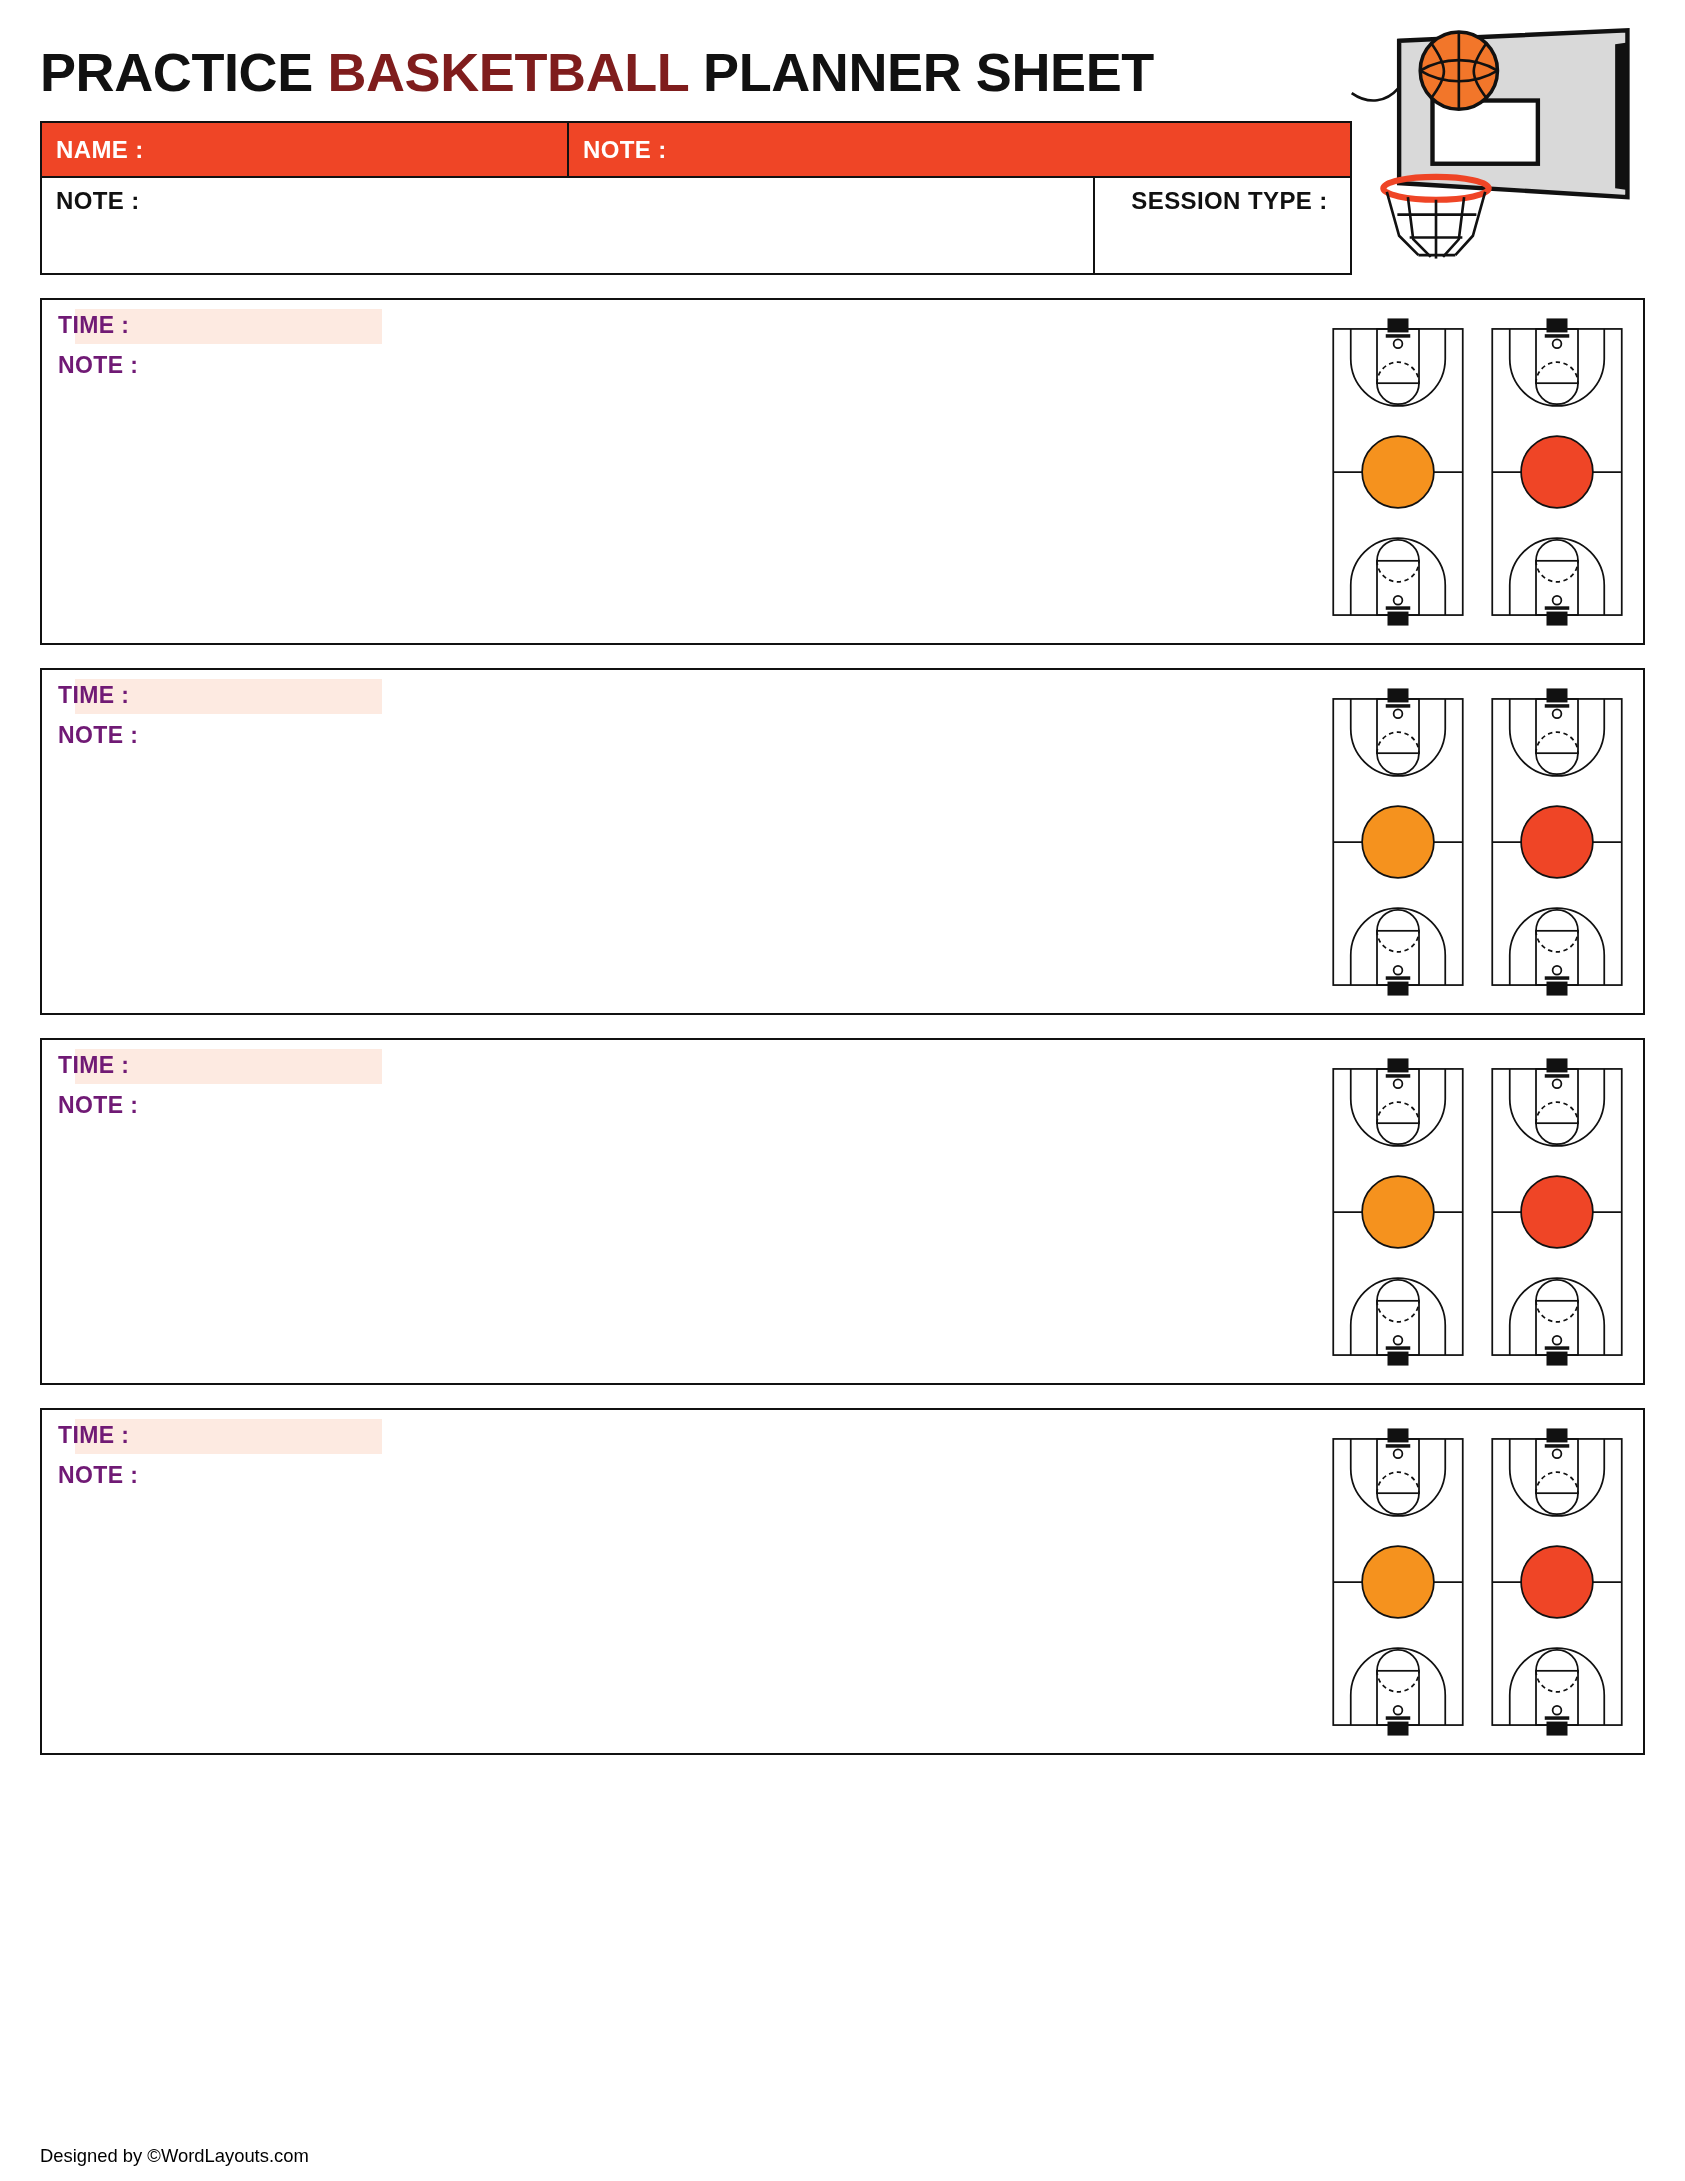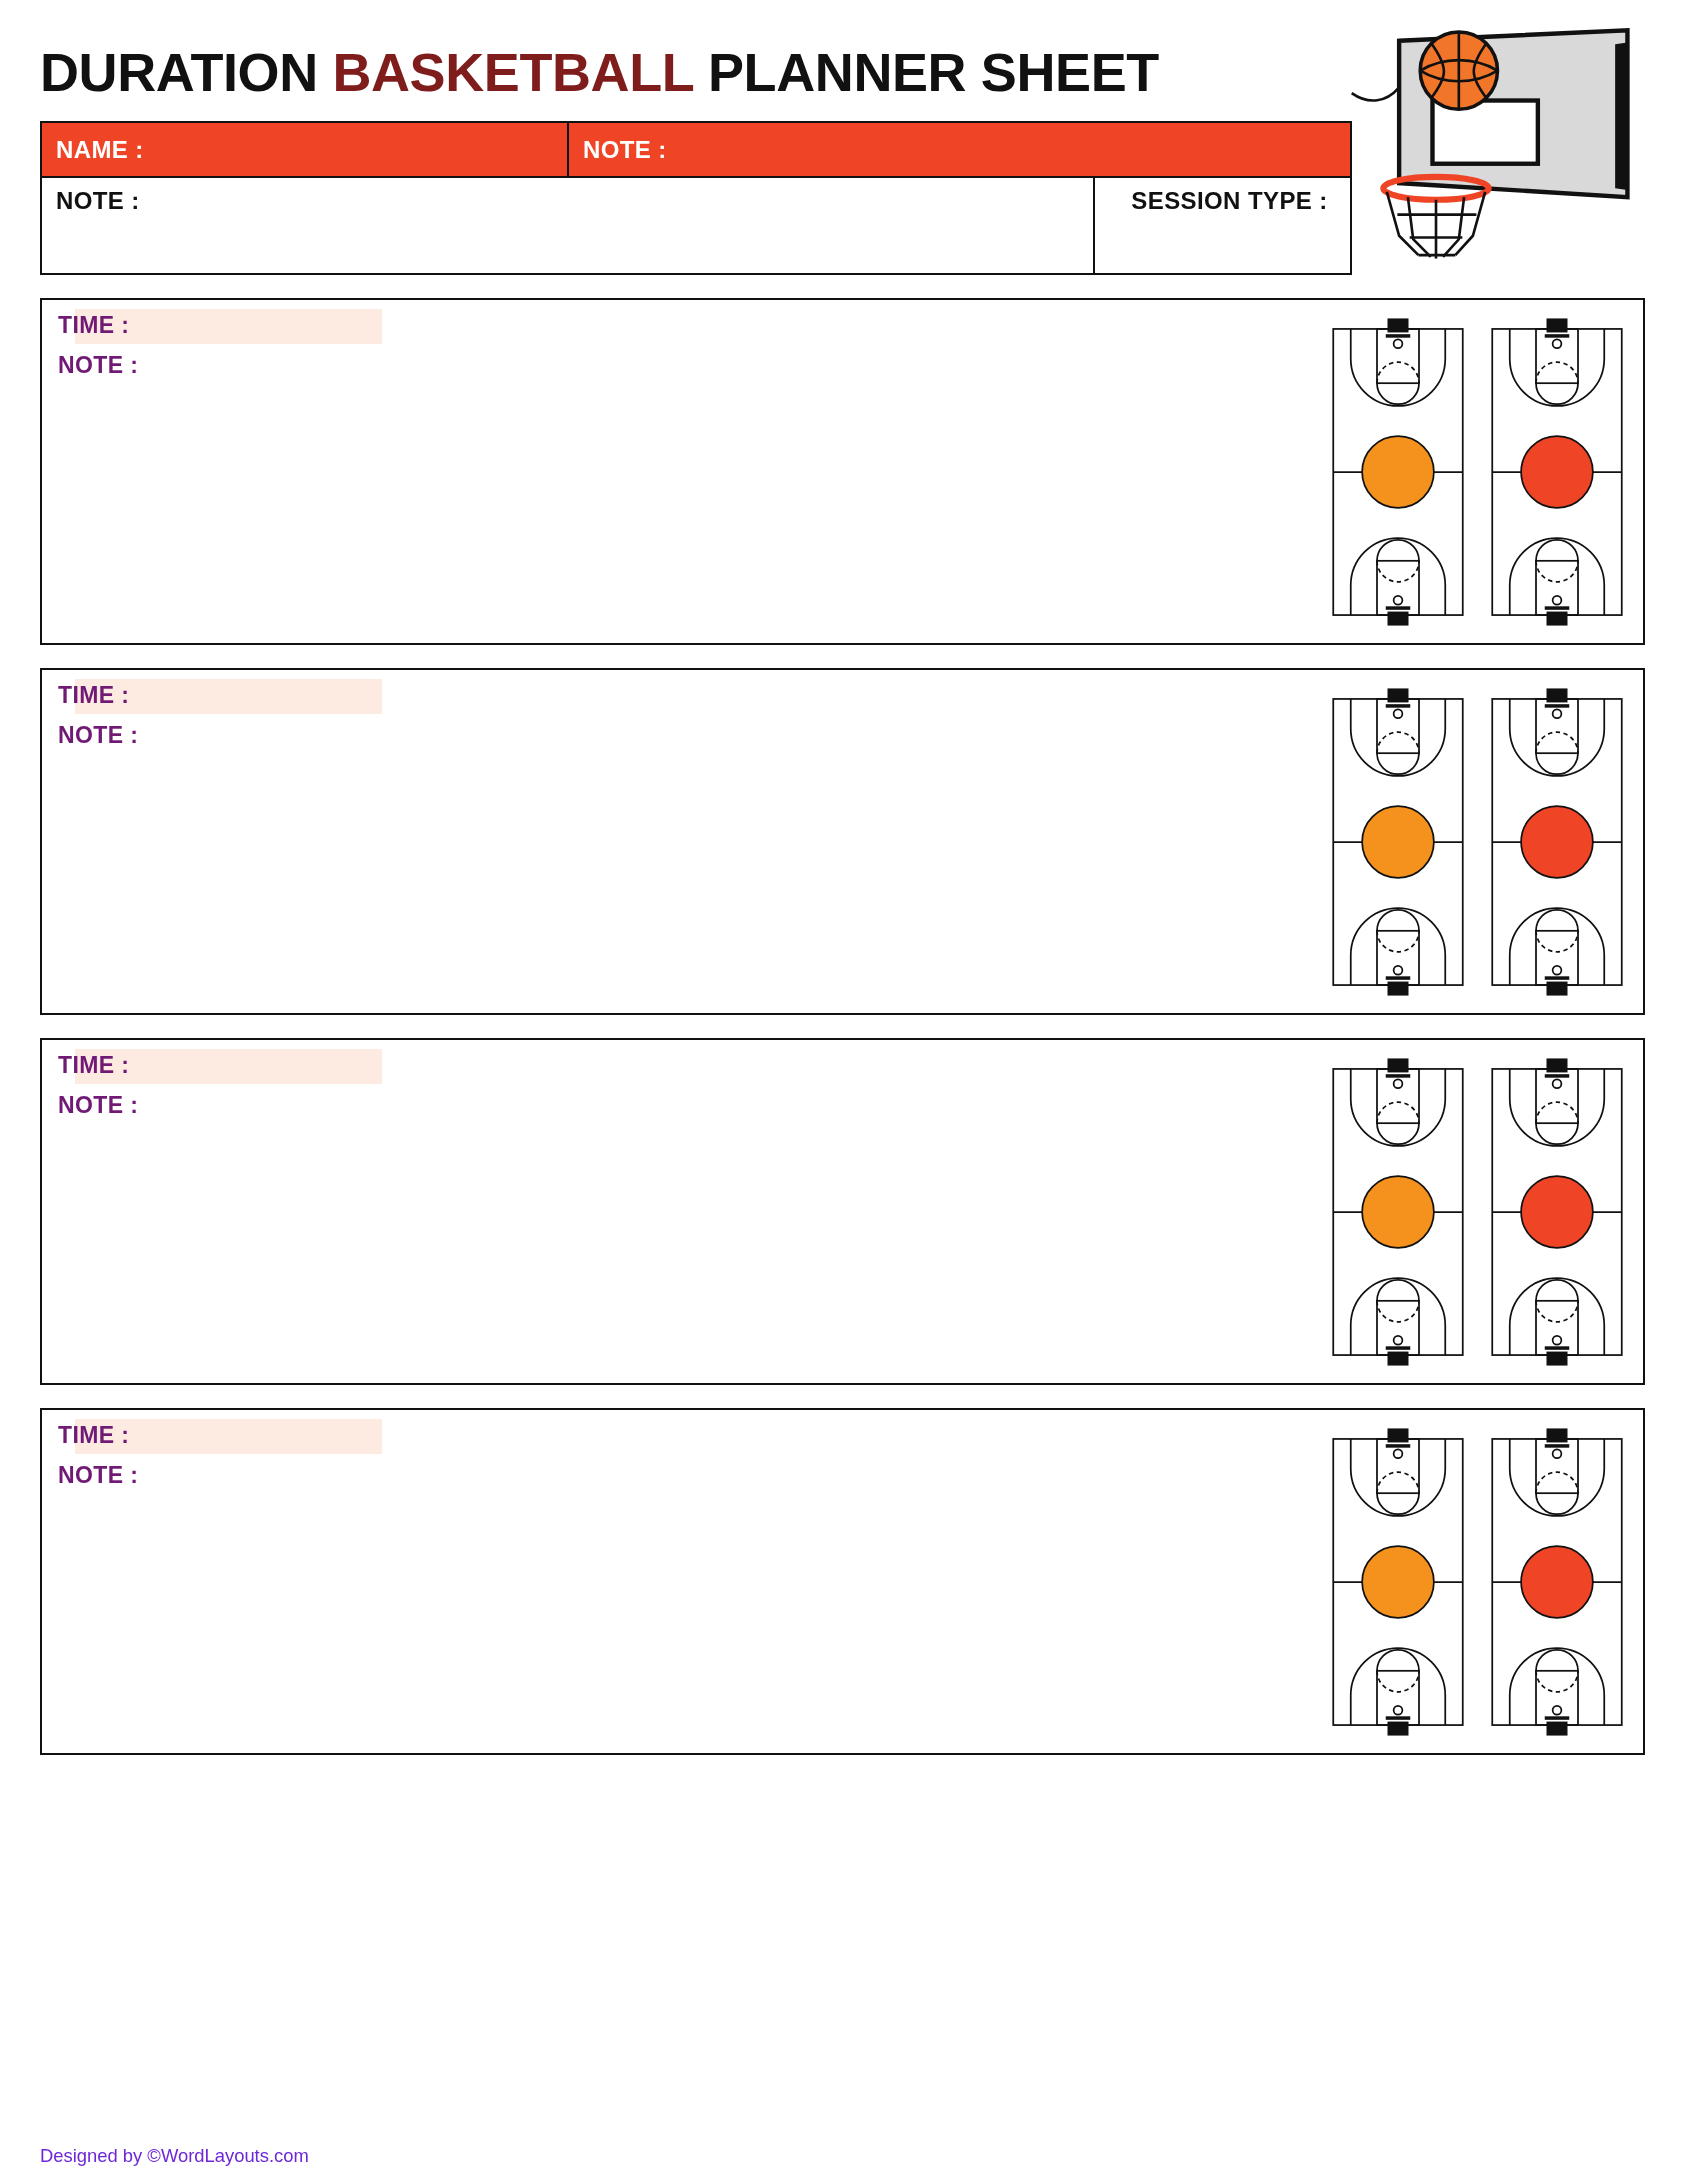--- a/index.html
+++ b/index.html
@@ -158,30 +158,30 @@
     width: 140px;
     height: 312px;
   }
 
   
   .footer {
     position: absolute;
     left: 40px;
     bottom: 14px;
     font-size: 18.4px;
-    color: #6d28d9;
+    color: #000000;
   }
 </style>
 </head>
 <body>
 
 <div class="page">
 
   <div class="title-row">
-    <div class="title"><span>DURATION </span><span class="accent">BASKETBALL</span><span> PLANNER SHEET</span></div>
+    <div class="title"><span>PRACTICE </span><span class="accent">BASKETBALL</span><span> PLANNER SHEET</span></div>
 
     <svg class="squiggle" viewBox="0 0 120 70">
       <path d="M4 46 C 24 60, 44 56, 58 40 C 70 26, 84 16, 110 14" fill="none" stroke="#111" stroke-width="3"></path>
     </svg>
   </div>
 
   <svg class="hoop" viewBox="0 0 320 320">
 
     <g>
       <path d="M40 18 L300 6 L300 196 L40 180 Z" fill="#d9d9d9" stroke="#111" stroke-width="5"></path>

